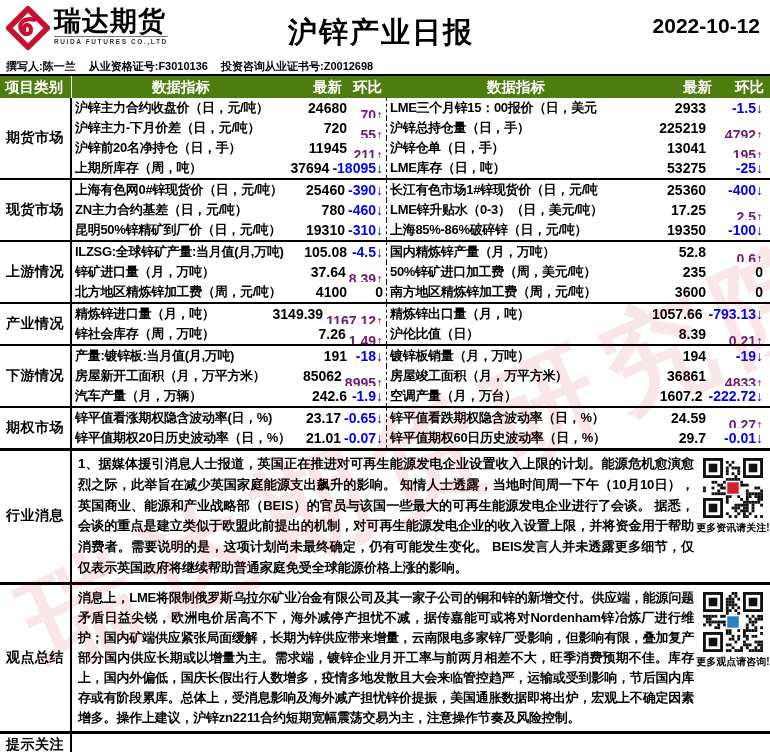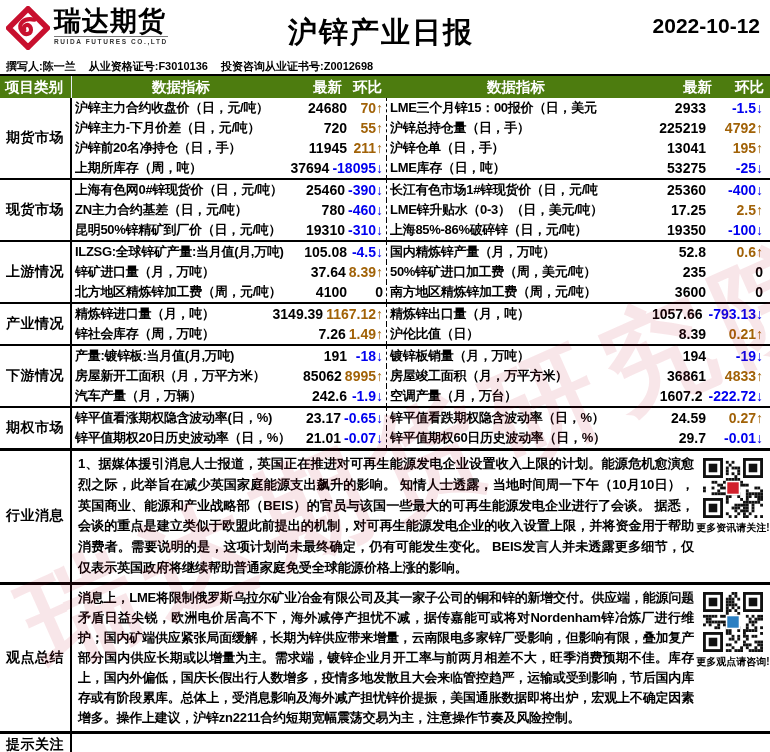--- a/index.html
+++ b/index.html
@@ -43,21 +43,21 @@
   .grows { flex:1; display:flex; flex-direction:column; justify-content:center;align-items:flex-end; }
   .trow { display:flex; height:20px; line-height:20px; }
   .half { display:flex; overflow:hidden; }
   .half.l { width:314px; }
   .half.r { width:384px; border-left:1.5px dashed #000; }
   .cname { flex:1; font-size:13px; font-weight:600; letter-spacing:-0.3px; padding-left:3px; white-space:nowrap; overflow:hidden; }
   .cnum  { min-width:56px; font-size:14px; font-weight:700; text-align:right; white-space:nowrap; padding-right:3px; }
   .cchg  { min-width:36px; font-size:14px; font-weight:700; text-align:right; white-space:nowrap; padding-right:3px; }
   .half.r .cnum { min-width:72px; padding-right:6px; }
   .half.r .cchg { min-width:58px; padding-right:7px; }
-  .cchg.up   { color:#a16207; }
+  .cchg.up   { color:#701a75;margin-top:7px; }
   .cchg.down { color:#0000f0; }
   .cchg.flat { color:#000; }
 
   .textwrap { flex:1; display:flex; padding:3px 2px 3px 0; }
   .bodytext { flex:1; font-size:13.2px; line-height:20.8px; font-weight:600; text-align:justify; padding:0 4px 0 6px; letter-spacing:-0.2px; }
   .sec-summary { flex:1 1 auto; }
   .sec-summary .bodytext { font-size:13px; line-height:20px; }
   .qrcol { width:70px; flex:0 0 70px; display:flex; flex-direction:column; align-items:center; padding-top:4px; }
   .qrcol svg { width:60px; height:60px; background:#fff; }
   .qrcap { font-size:10px; font-weight:700; white-space:nowrap; margin-top:3px; }

